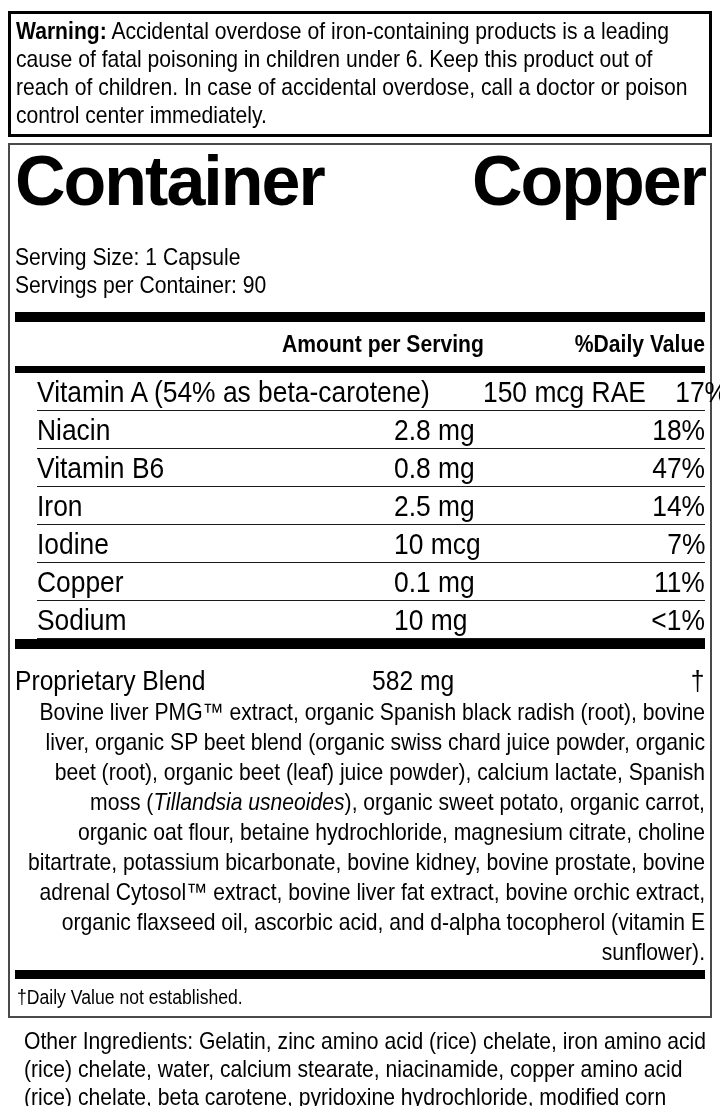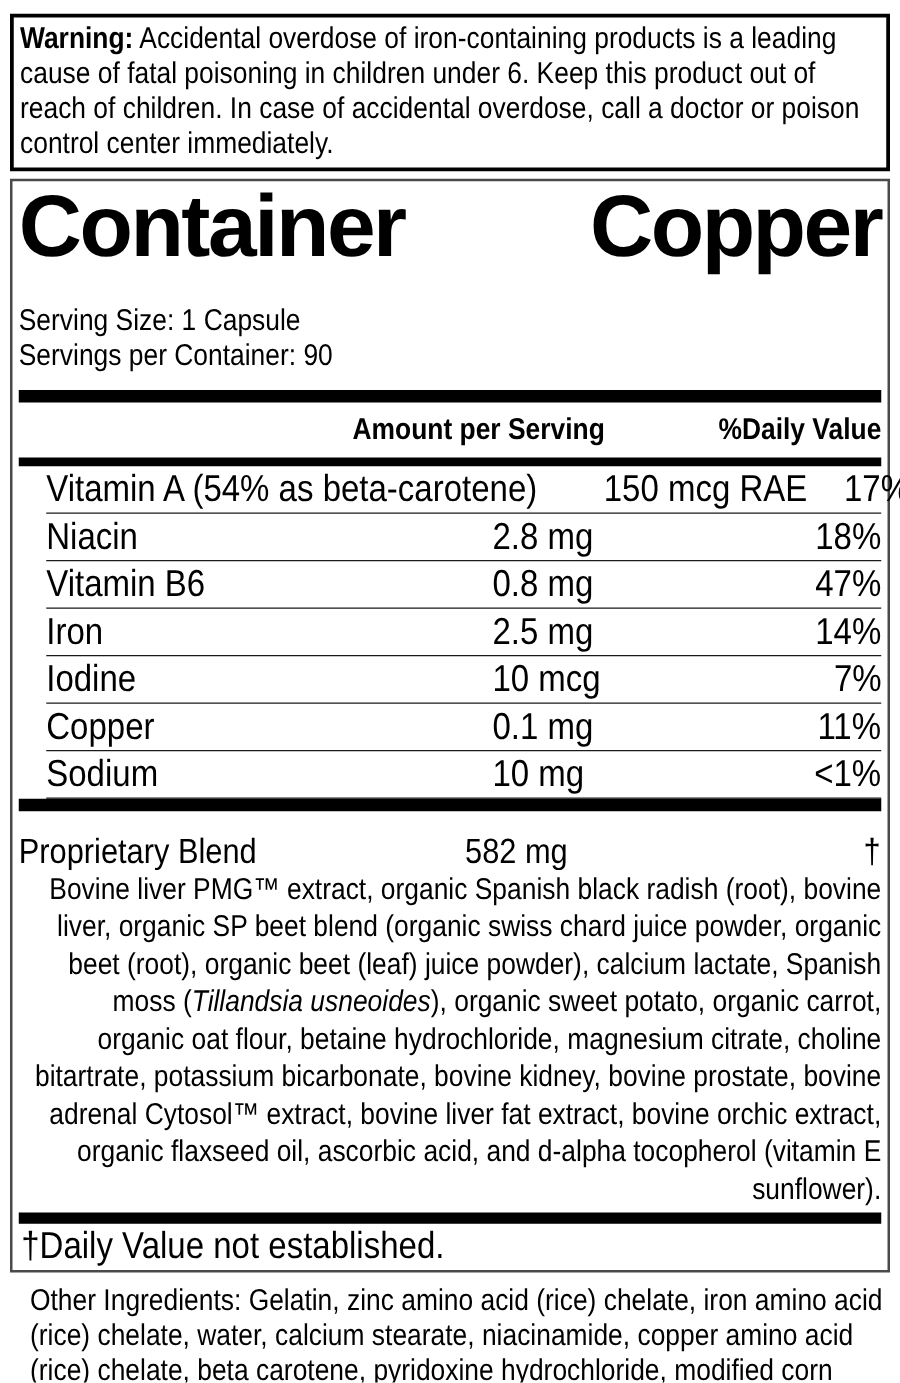--- a/index.html
+++ b/index.html
@@ -66,21 +66,21 @@
   .prop-row {
     display:flex; align-items:center; height:32px; margin-top:16px;
     font-size:28px;
   }
   .blend-desc {
     font-size:24px; line-height:30px;
     padding-left:6px;
     text-align:right;
   }
   .footnote {
-    font-size:30px; line-height:30px;
+    font-size:20px; line-height:30px;
     padding:3px 0 2px 2px;
   }
 
   .other-ingredients {
     margin:9px 8px 0 24px;
     font-size:24px; line-height:28px;
   }
   .page-number { margin:8px 0 0 8px; font-size:27px; line-height:28px; }
 </style>
 </head>

